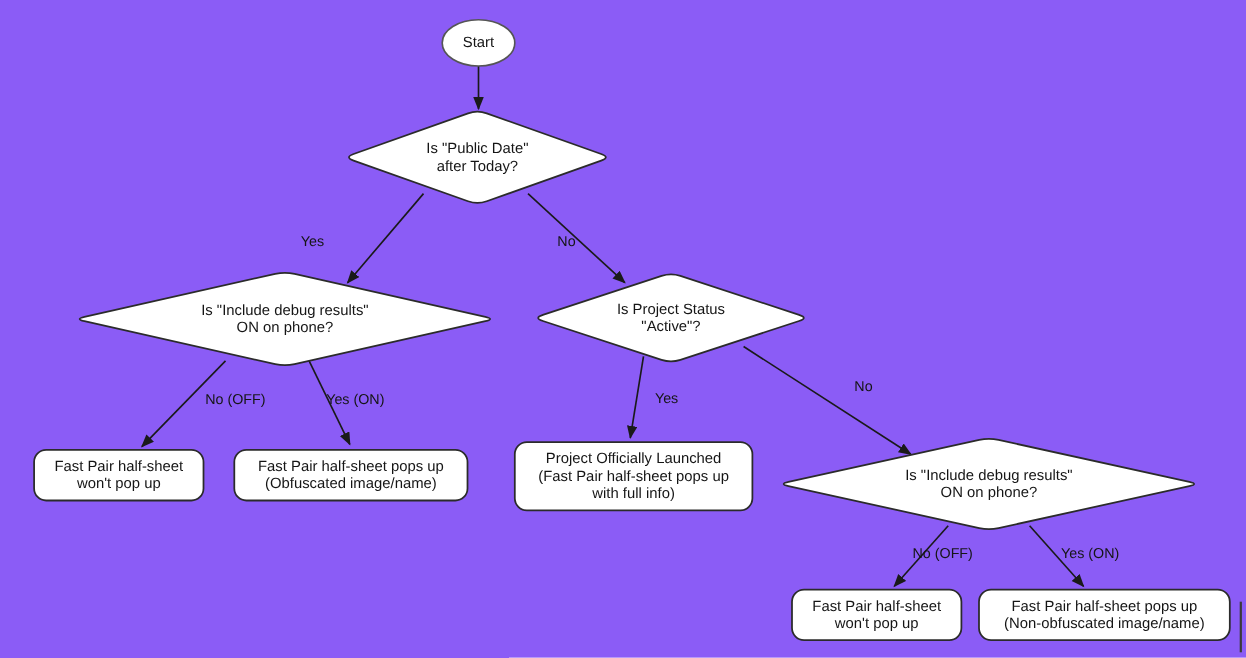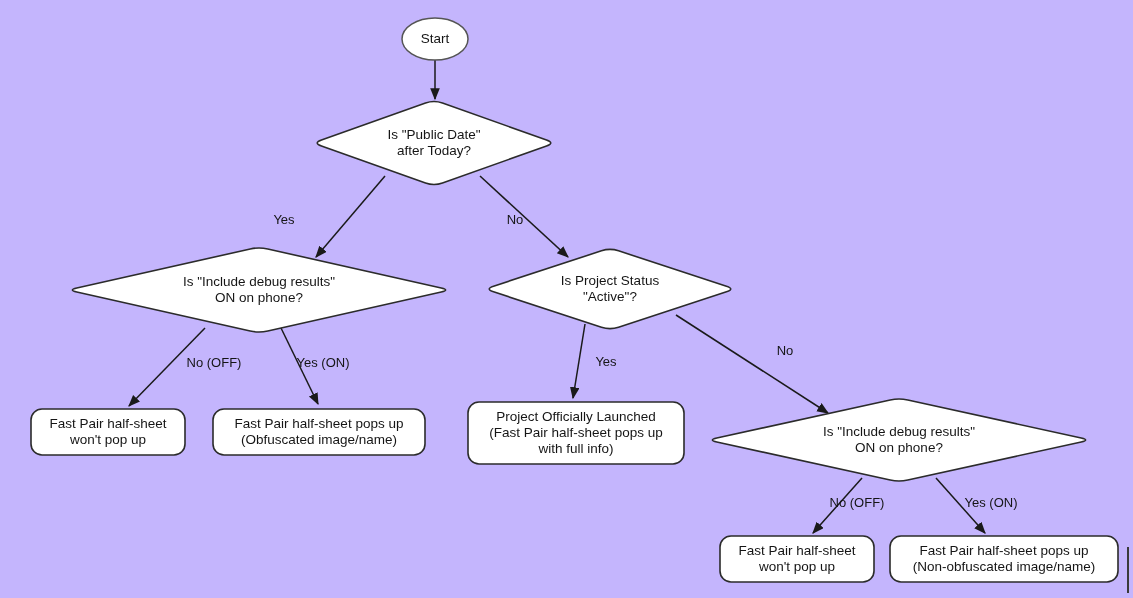--- a/index.html
+++ b/index.html
@@ -7,21 +7,21 @@
     padding: 0;
     background: #ffffff;
   }
   body {
     font-family: "Liberation Sans", sans-serif;
   }
   #canvas {
     position: relative;
     width: 1133px;
     height: 598px;
-    background: #c4b5fd;
+    background: #8b5cf6;
     overflow: hidden;
   }
   svg#flow {
     position: absolute;
     left: 0;
     top: 0;
     width: 1133px;
     height: 598px;
   }
   .node-shape {

